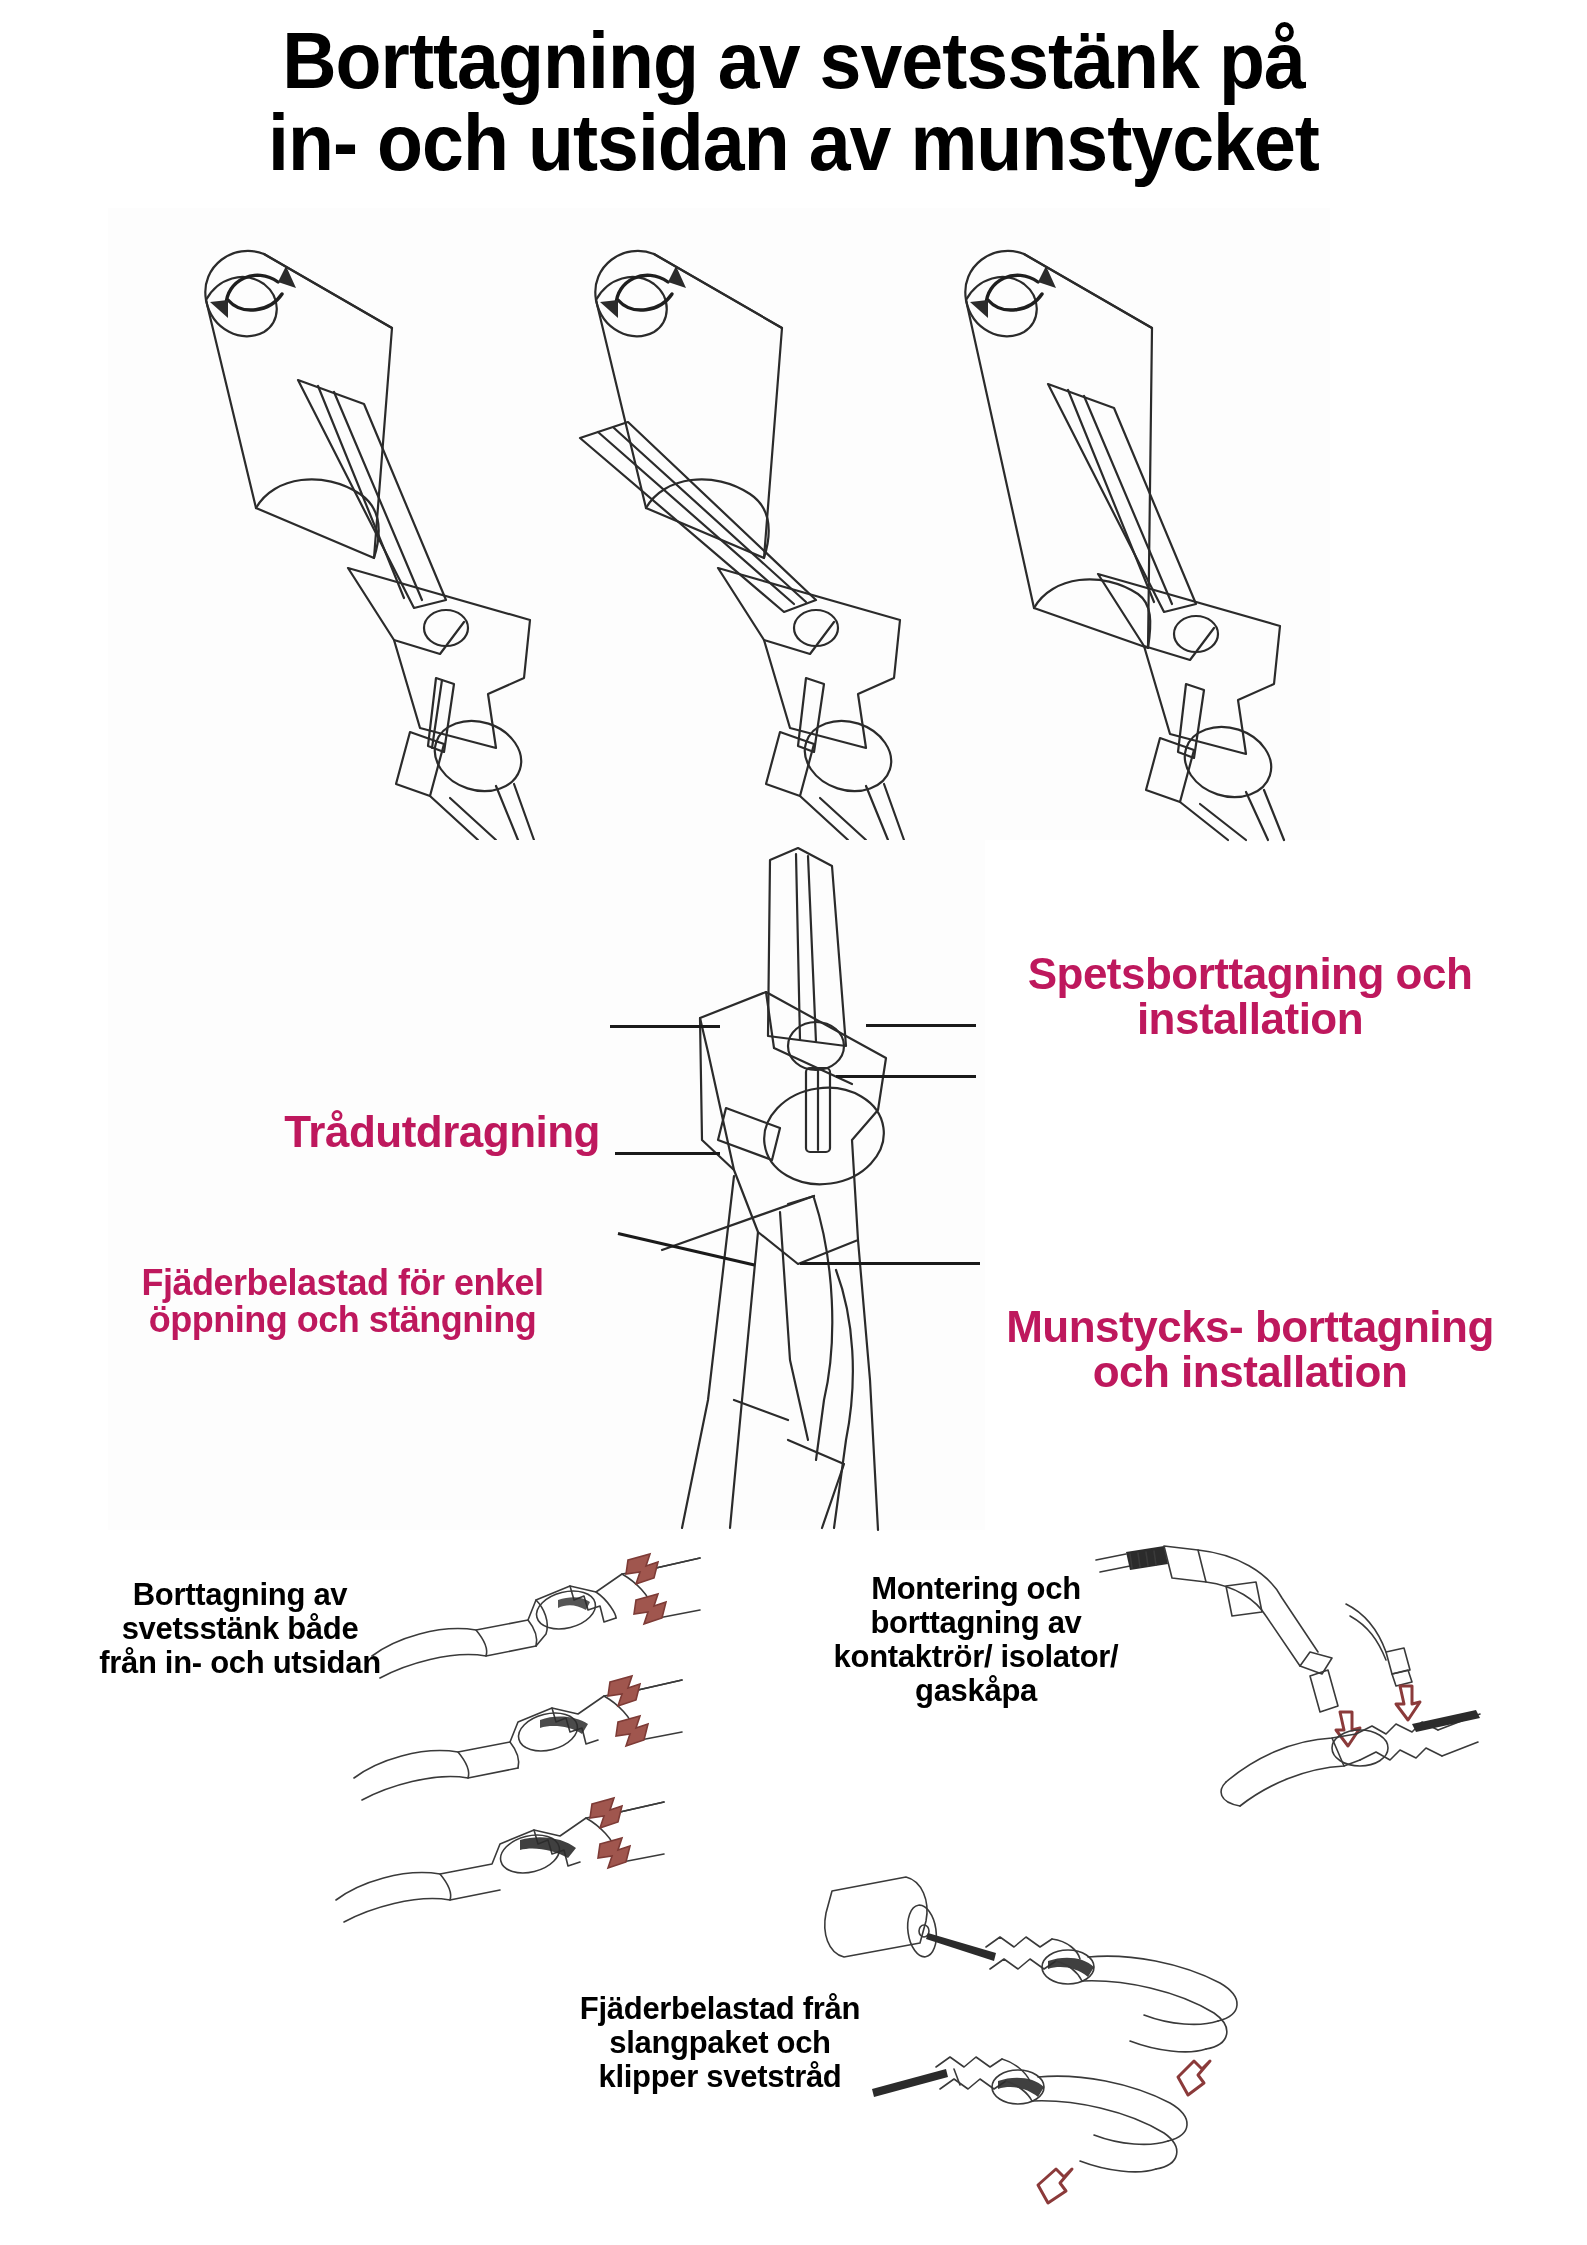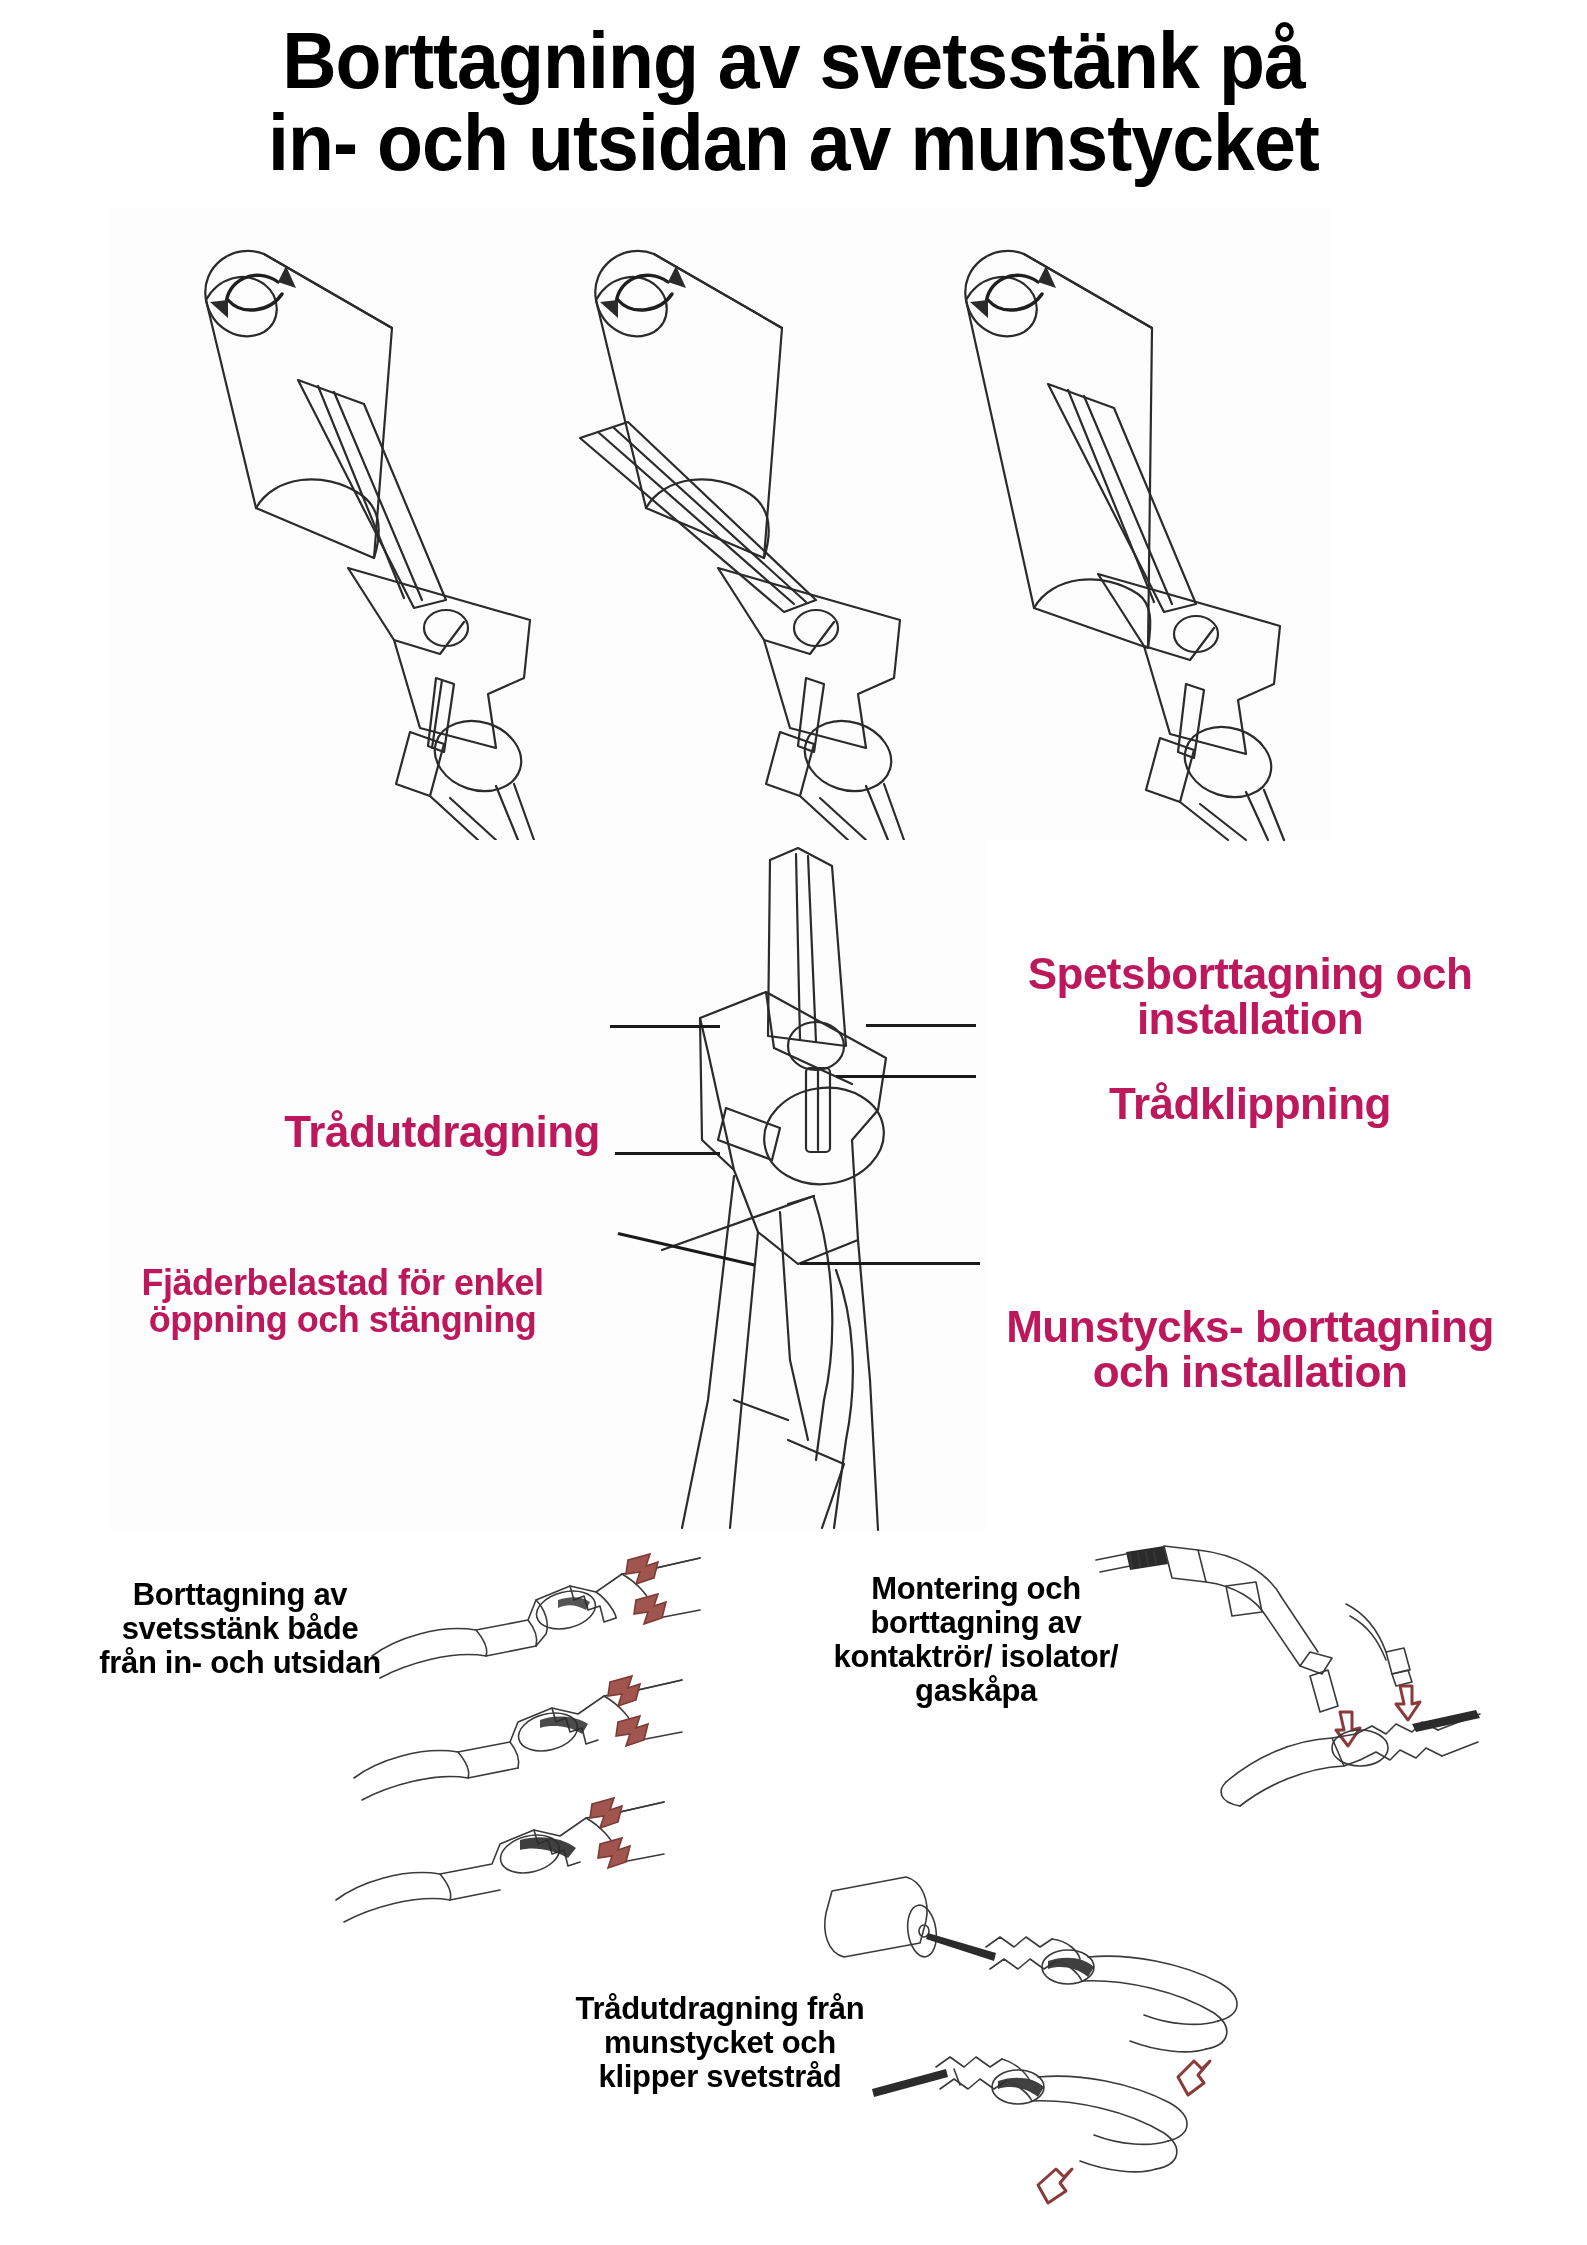--- a/index.html
+++ b/index.html
@@ -274,21 +274,20 @@
   <div class="leader leader-hammare"></div>
   <div class="leader leader-tradutdr"></div>
   <div class="leader leader-fjader"></div>
   <div class="leader leader-spets"></div>
   <div class="leader leader-tradklipp"></div>
   <div class="leader leader-munst"></div>
 
   <div class="lbl lbl-tradutdrag">Trådutdragning</div>
   <div class="lbl lbl-fjader">Fjäderbelastad för enkel öppning och stängning</div>
   <div class="lbl lbl-spets">Spetsborttagning och installation</div>
-  <div class="lbl lbl-tradklipp">Trådklippning</div>
   <div class="lbl lbl-munstycks">Munstycks- borttagning och installation</div>
 
   <div class="cap cap-bl">Borttagning av svetsstänk både från in- och utsidan</div>
 
   <div class="art-bl">
     <svg width="340" height="360" viewBox="0 0 340 360">
       <g transform="translate(0,0)">
         <path class="ink-t" d="M12 118 C36 100 80 86 116 92 L168 82 L176 62 L210 48 L236 54 L262 36 L296 30 L340 20"></path>
         <path class="ink-t" d="M20 140 C46 126 92 112 126 118 L176 108"></path>
         <path class="ink-t" d="M116 92 C126 104 128 112 126 118"></path>
@@ -380,21 +379,21 @@
         <path class="ink-t" d="M300 240 L316 232 L330 240 L340 230 L356 238 L366 228 L382 236"></path>
         <ellipse class="ink-t" cx="300" cy="228" rx="28" ry="18"></ellipse>
         <path class="ink-t" d="M378 210 L404 200 L420 194"></path>
         <path class="solid" d="M352 204 L416 190 L420 198 L356 212 Z"></path>
         <path class="ink-t" d="M382 236 L418 222"></path>
         <path class="ink-t" d="M272 218 L284 246"></path>
       </g>
     </svg>
   </div>
 
-  <div class="cap cap-bc">Trådutdragning från munstycket och klipper svetstråd</div>
+  <div class="cap cap-bc">Fjäderbelastad från slangpaket och klipper svetstråd</div>
 
   <div class="art-bc">
     <svg width="520" height="390" viewBox="0 0 520 390">
       <g>
         <path class="ink-t" d="M32 36 L106 22 C122 26 130 46 126 66 L120 88 L44 102 C28 98 22 78 26 58 Z"></path>
         <ellipse class="ink-t" cx="122" cy="76" rx="14" ry="26" transform="rotate(-8 122 76)"></ellipse>
         <ellipse class="ink-t" cx="124" cy="76" rx="5" ry="6"></ellipse>
         <path class="solid" d="M128 78 L196 98 L194 106 L126 84 Z"></path>
         <path class="ink-t" d="M186 92 L200 82 L214 92 L226 82 L240 92 L252 84"></path>
         <path class="ink-t" d="M190 114 L204 104 L218 114 L230 104 L244 114 L256 106"></path>

